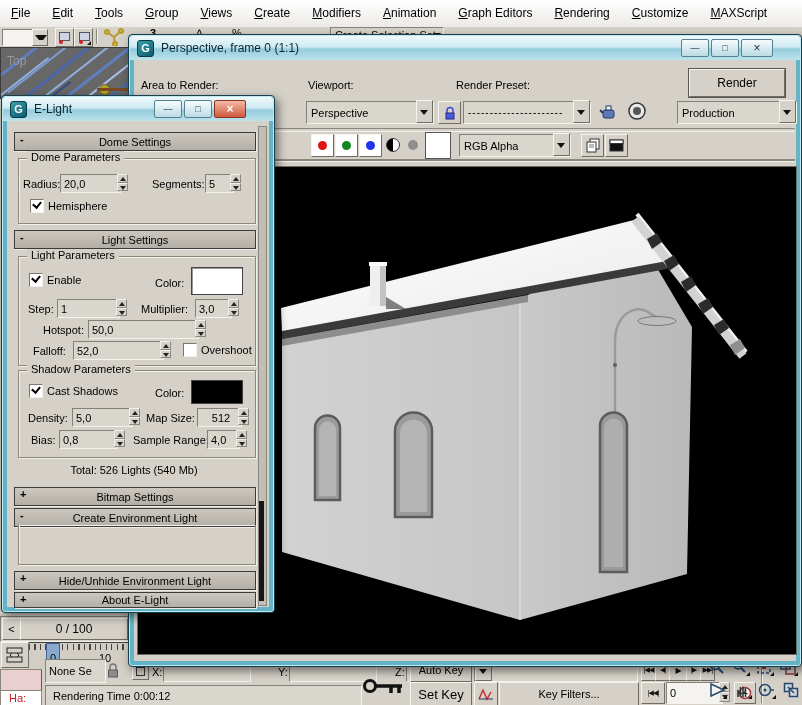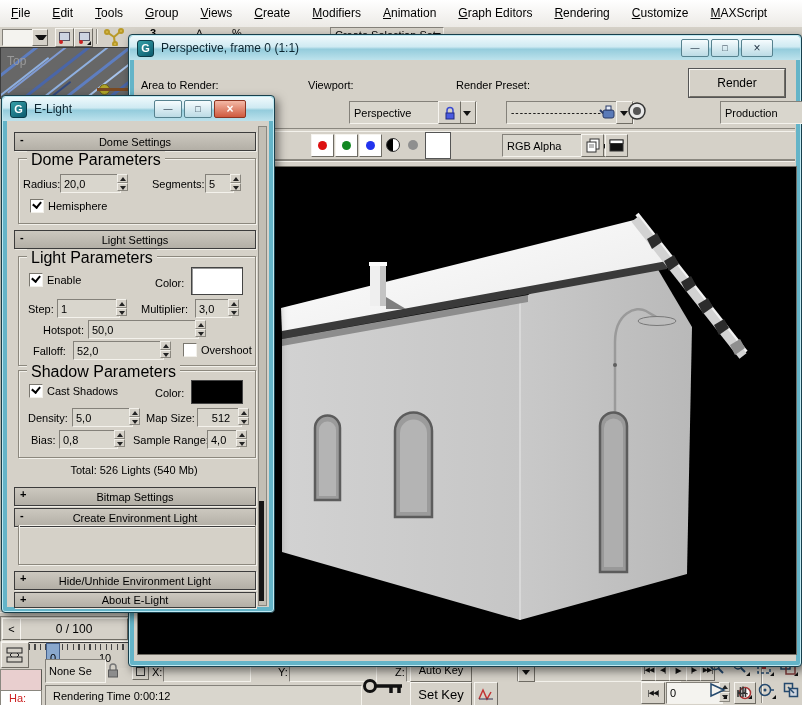--- a/index.html
+++ b/index.html
@@ -21,32 +21,32 @@
             border-top-color:#f2f0ea;border-left-color:#f2f0ea;}
   .spin .up::after,.spin .dn::after{content:"";position:absolute;left:2px;}
   .spin .up::after{top:2px;border-left:3px solid transparent;border-right:3px solid transparent;border-bottom:4px solid #222;}
   .spin .dn::after{top:2px;border-left:3px solid transparent;border-right:3px solid transparent;border-top:4px solid #222;}
   
   .cb{position:absolute;width:12px;height:12px;background:#fff;border-top:1px solid #7a776f;
       border-left:1px solid #7a776f;border-right:1px solid #f2f0ea;border-bottom:1px solid #f2f0ea;}
   .cb.on::after{content:"";position:absolute;left:2px;top:1px;width:6px;height:4px;
       border-left:2px solid #000;border-bottom:2px solid #000;transform:rotate(-50deg);}
   
-  .combo{position:absolute;display:flex;align-items:center;margin-left:43px;}
+  .combo{position:absolute;display:flex;align-items:flex-end;}
   .combo .cval{flex:1;height:100%;display:flex;align-items:center;padding-left:4px;overflow:hidden;white-space:nowrap;}
   .combo .carr{width:15px;height:100%;position:relative;background:#d5d1c8;
       border-top:1px solid #f6f4ef;border-left:1px solid #f6f4ef;border-right:1px solid #6f6c64;border-bottom:1px solid #6f6c64;}
   .combo .carr::after{content:"";position:absolute;left:3px;top:45%;border-left:4px solid transparent;
       border-right:4px solid transparent;border-top:5px solid #111;}
   
   .roll{position:absolute;background:linear-gradient(#ccc8bf,#b3afa6);border:1px solid #3c3c3c;
       display:flex;align-items:center;justify-content:center;font-size:11px;box-shadow:1px 1px 0 #edebe4;}
   .roll .pm{position:absolute;left:5px;top:0;font-weight:bold;}
   .grp{position:absolute;border:1px solid #8c887e;box-shadow:1px 1px 0 #f2f0ea, inset 1px 1px 0 #f2f0ea;}
-  .grp .leg{position:absolute;top:-8px;left:8px;background:#d5d1c8;padding:0 4px;font-size:16px;white-space:nowrap;}
+  .grp .leg{position:absolute;top:-8px;left:8px;background:#d5d1c8;padding:0 4px;font-size:11px;white-space:nowrap;}
   
   .aero{position:absolute;background:#d5d1c8;border:1px solid #173f4c;border-radius:4px;
         box-shadow:inset 0 0 0 1px #bfe9f2, inset 0 0 0 5px #64b4c8, 3px 4px 10px rgba(0,0,0,.5);}
   .titlebar{position:absolute;left:1px;right:1px;top:1px;height:24px;border-radius:3px 3px 0 0;
         background:linear-gradient(180deg,#eff9fc 0%,#cfeaf2 45%,#94ccdc 55%,#bde2ec 100%);
         display:flex;align-items:center;}
   .gicon{width:15px;height:15px;margin-left:7px;border-radius:3px;background:linear-gradient(145deg,#36a0a8,#0c5a6e);
         color:#fff;font-weight:bold;font-size:11px;display:flex;align-items:center;justify-content:center;
         border:1px solid #0a3a46;}
   .ttext{margin-left:7px;font-size:12px;color:#0c2631;}
@@ -196,20 +196,23 @@
       </div>
     <div class="combo sunken" style="left:474px;top:47px;width:162px;height:20px;">
       <div class="carr"></div>
     </div>
     <div class="abs raised btn" style="left:474px;top:69px;width:22px;height:22px;">
       <svg width="16" height="14">
           <polyline points="1,12 5,3 9,12 13,5" fill="none" stroke="#c23333" stroke-width="1.5"></polyline>
           <polyline points="1,12 15,12" stroke="#335" stroke-width="1"></polyline>
         </svg>
     </div>
+    <div class="abs raised btn" style="left:499px;top:69px;width:138px;height:22px;font-size:11px;">
+        <span>Key Filters...</span>
+      </div>
 
     <div class="pbtn raised" style="left:641px;top:46px;width:13px;height:20px;">
         <span>|◀◀</span>
       </div>
     <div class="pbtn raised" style="left:655px;top:46px;width:13px;height:20px;">
         <span>◀|</span>
       </div>
     <div class="pbtn raised" style="left:669px;top:46px;width:16px;height:20px;font-size:8px;">
         <span>▶</span>
       </div>

